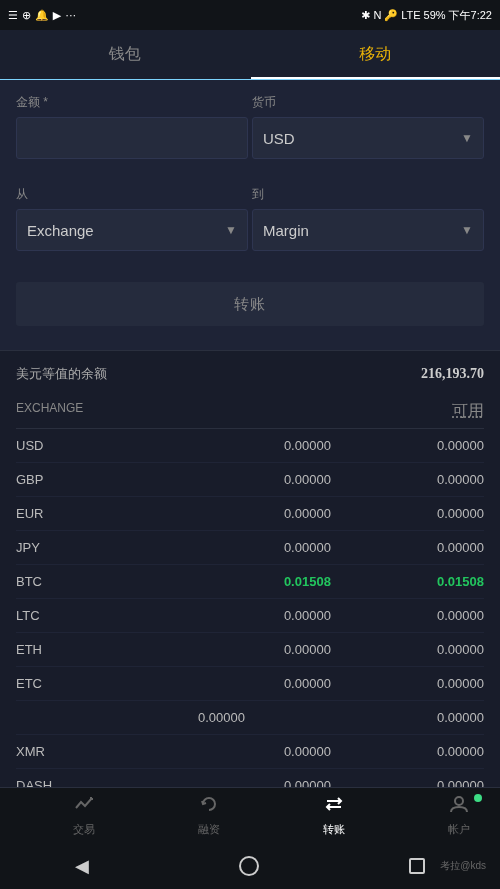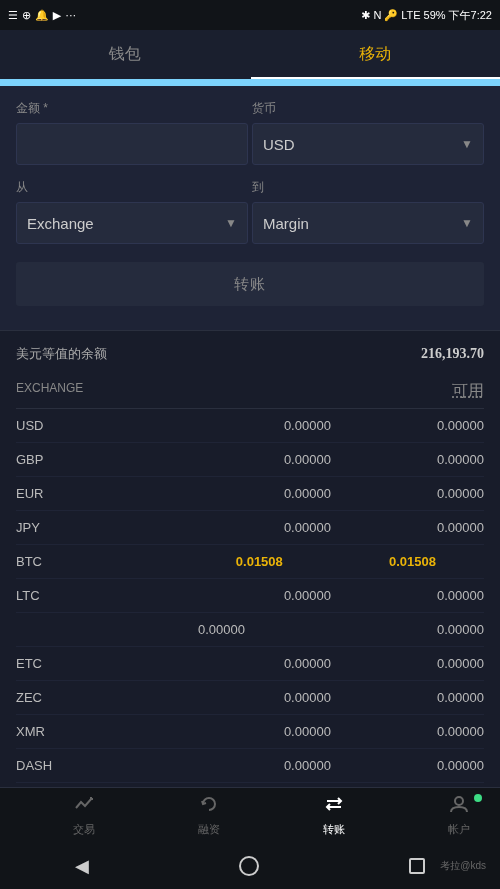--- a/index.html
+++ b/index.html
@@ -24,21 +24,21 @@
       font-size: 11px;
       color: #fff;
     }
     .status-left { display: flex; align-items: center; gap: 4px; }
     .status-right { display: flex; align-items: center; gap: 3px; font-size: 11px; }
 
     
     .top-tabs {
       display: flex;
       background: #1a1f2e;
-      border-bottom: 7px solid #7dd3fc;
+      border-bottom: 1px solid #7dd3fc;
       align-items: flex-end;
     }
     .top-tab {
       flex: 1;
       text-align: center;
       padding: 14px 0;
       font-size: 16px;
       color: #888;
       cursor: pointer;
       position: relative;
@@ -63,21 +63,21 @@
 
     
     .form-area {
       background: #1e2336;
       padding: 14px 16px 18px 16px;
     }
 
     .form-row {
       display: flex;
       gap: 4px;
-      margin-bottom: 14px;
+      margin-bottom: 27px;
     }
 
     .form-field {
       flex: 1;
       display: flex;
       flex-direction: column;
     }
 
     .form-label {
       font-size: 12px;
@@ -225,23 +225,22 @@
     }
 
     .td-available {
       flex: 1;
       text-align: right;
       font-size: 13px;
       color: #bbb;
     }
 
     .td-total.highlight, .td-available.highlight {
-      color: #eab308;
+      color: #22c55e;
       font-weight: bold;
-      text-align: center;
     }
 
     
     .bottom-nav {
       position: absolute;
       bottom: 46px;
       left: 0;
       right: 0;
       height: 56px;
       background: #111418;
@@ -445,30 +444,30 @@
       <span class="td-name">BTC</span>
       <span class="td-total highlight">0.01508</span>
       <span class="td-available highlight">0.01508</span>
     </div>
       <div class="table-row">
       <span class="td-name">LTC</span>
       <span class="td-total">0.00000</span>
       <span class="td-available">0.00000</span>
     </div>
       <div class="table-row">
+      <span class="td-name">ETH</span>
       <span class="td-total">0.00000</span>
       <span class="td-available">0.00000</span>
     </div>
       <div class="table-row">
       <span class="td-name">ETC</span>
       <span class="td-total">0.00000</span>
       <span class="td-available">0.00000</span>
     </div>
       <div class="table-row">
-      <span class="td-name">ZEC</span>
       <span class="td-total">0.00000</span>
       <span class="td-available">0.00000</span>
     </div>
       <div class="table-row">
       <span class="td-name">XMR</span>
       <span class="td-total">0.00000</span>
       <span class="td-available">0.00000</span>
     </div>
       <div class="table-row">
       <span class="td-name">DASH</span>

